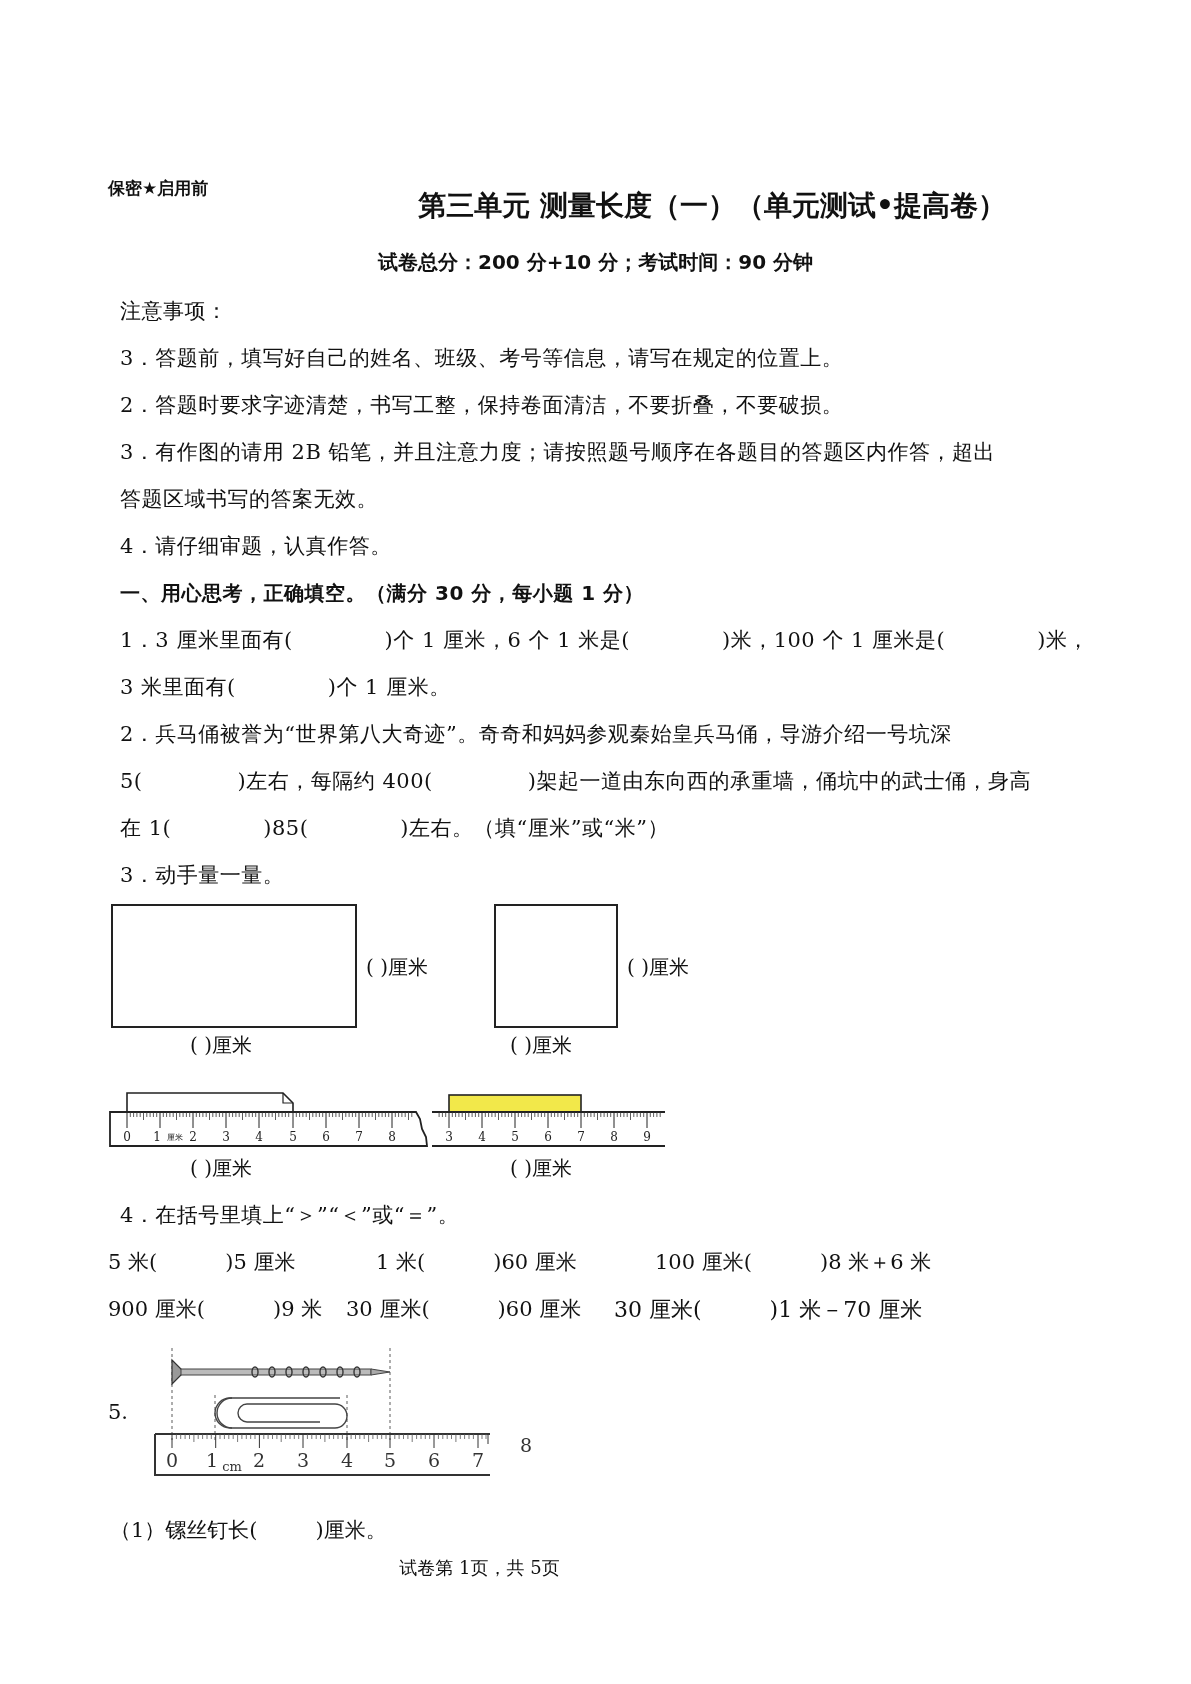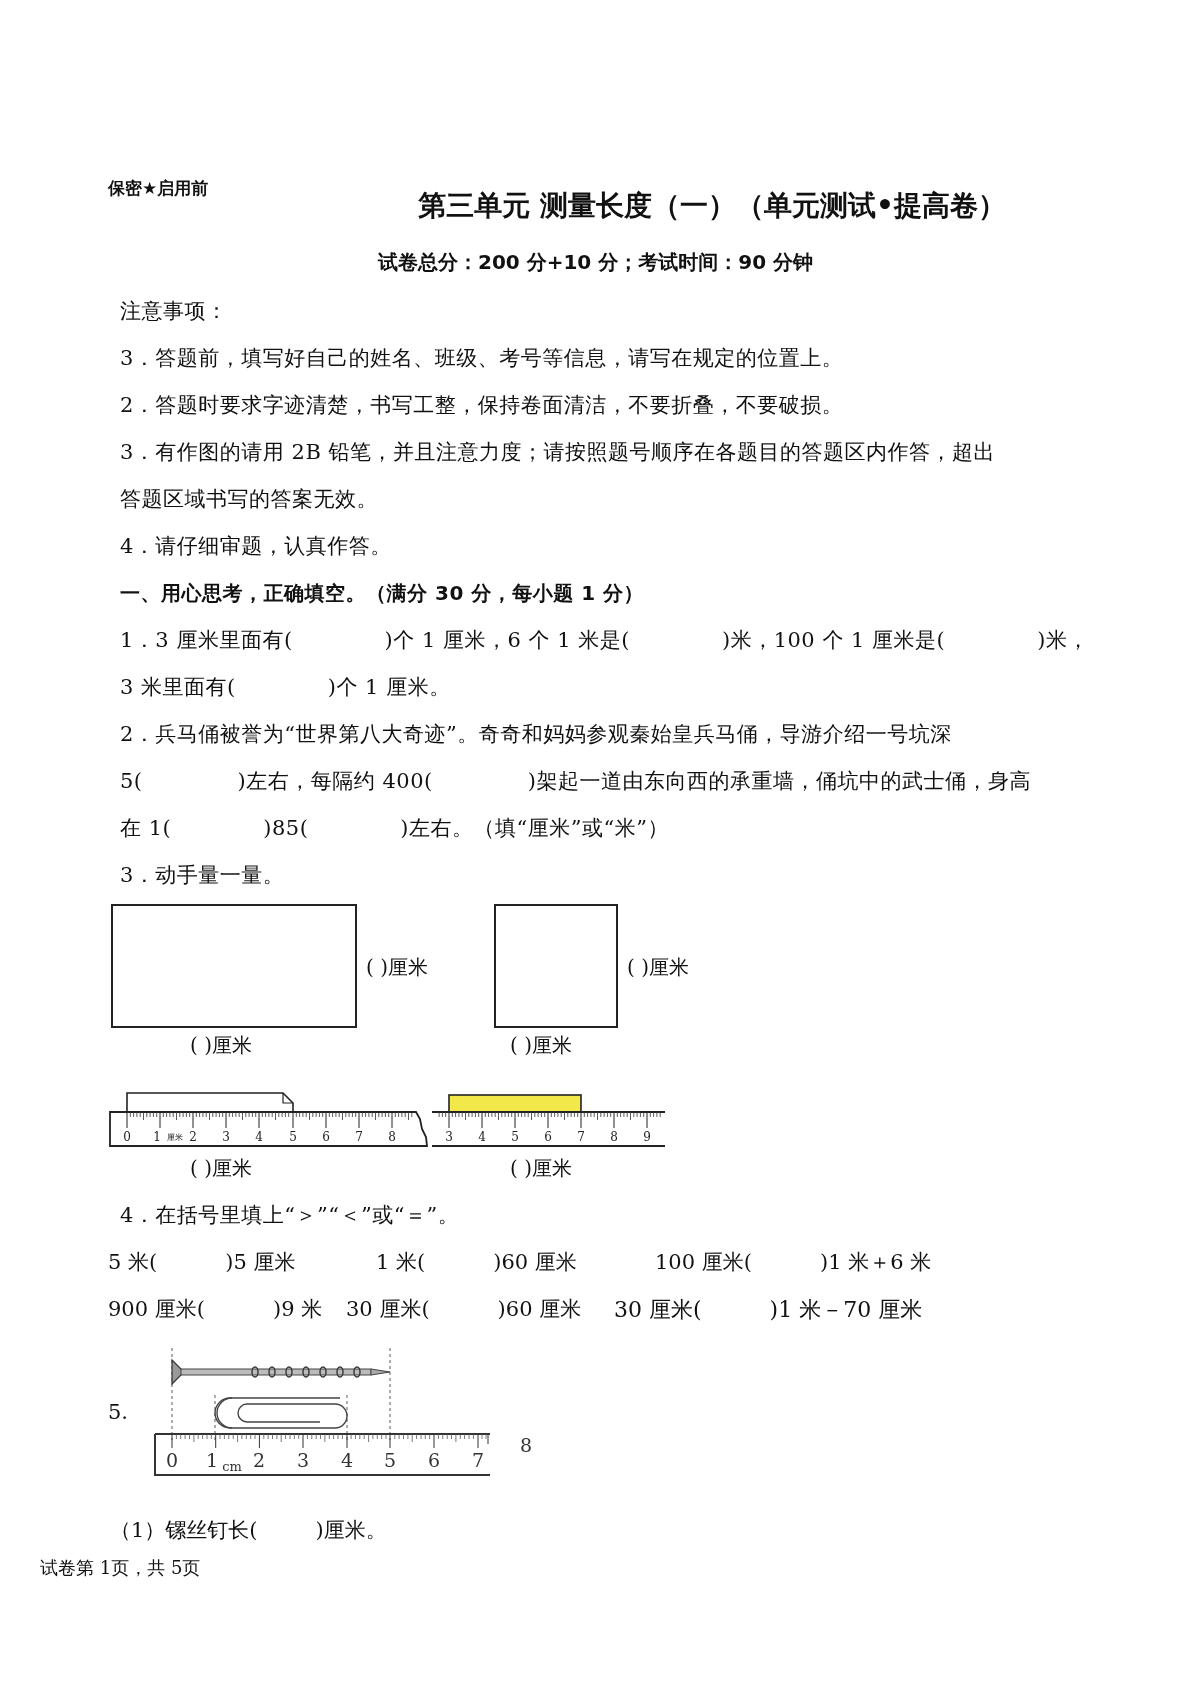--- a/index.html
+++ b/index.html
@@ -7,21 +7,21 @@
          font-family: "DejaVu Serif", "Liberation Serif", serif; color: #111; }
   .abs { position: absolute; white-space: nowrap; }
   .line { position: absolute; left: 96px; font-size: 21px; line-height: 28px; white-space: nowrap; letter-spacing: 0.5px; margin-left: 24px; }
   .bold { font-family: "DejaVu Sans", "Liberation Sans", sans-serif; font-weight: bold; }
   .blank { display: inline-block; }
   .confidential { left: 108px; top: 145px; font-size: 17px; margin-top: 32px; }
   .title { left: 0; width: 1006px; text-align: right; top: 186px; font-size: 28px; line-height: 40px; }
   .subtitle { left: 0; width: 1191px; text-align: center; top: 249px; font-size: 20px; }
   .box { position: absolute; border: 2px solid #222; box-sizing: border-box; background: #fff; }
   .meas { position: absolute; font-size: 20px; white-space: nowrap; }
-  .footer { position: absolute; left: 0; width: 959px; text-align: left; top: 1556px; font-size: 18px; padding-left: 40px; }
+  .footer { position: absolute; left: 0; width: 959px; text-align: center; top: 1556px; font-size: 18px; }
 </style>
 </head>
 <body>
 
 <div class="abs bold confidential">保密★启用前</div>
 <div class="abs bold title">第三单元  测量长度（一）（单元测试•提高卷）</div>
 <div class="abs bold subtitle">试卷总分：200 分+10 分；考试时间：90 分钟</div>
 
 <div class="line" style="top:297px">注意事项：</div>
 <div class="line" style="top:344px">3．答题前，填写好自己的姓名、班级、考号等信息，请写在规定的位置上。</div>
@@ -135,21 +135,21 @@
 <div class="meas" style="left:510px;top:1155px">(    )厘米</div>
 
 <div class="line" style="top:1201px">4．在括号里填上“＞”“＜”或“＝”。</div>
 <div class="abs" style="left:108px;top:1248px;font-size:21px">
   <span>5 米(</span><span class="blank" style="width:68px"></span><span>)5 厘米</span>
 </div>
 <div class="abs" style="left:376px;top:1248px;font-size:21px">
   <span>1 米(</span><span class="blank" style="width:68px"></span><span>)60 厘米</span>
 </div>
 <div class="abs" style="left:655px;top:1248px;font-size:21px">
-  <span>100 厘米(</span><span class="blank" style="width:68px"></span><span>)1 米＋6 米</span>
+  <span>100 厘米(</span><span class="blank" style="width:68px"></span><span>)8 米＋6 米</span>
 </div>
 <div class="abs" style="left:108px;top:1295px;font-size:21px">
   <span>900 厘米(</span><span class="blank" style="width:68px"></span><span>)9 米</span>
 </div>
 <div class="abs" style="left:346px;top:1295px;font-size:21px">
   <span>30 厘米(</span><span class="blank" style="width:68px"></span><span>)60 厘米</span>
 </div>
 <div class="abs" style="left:614px;top:1295px;font-size:22px">
   <span>30 厘米(</span><span class="blank" style="width:68px"></span><span>)1 米－70 厘米</span>
 </div>

